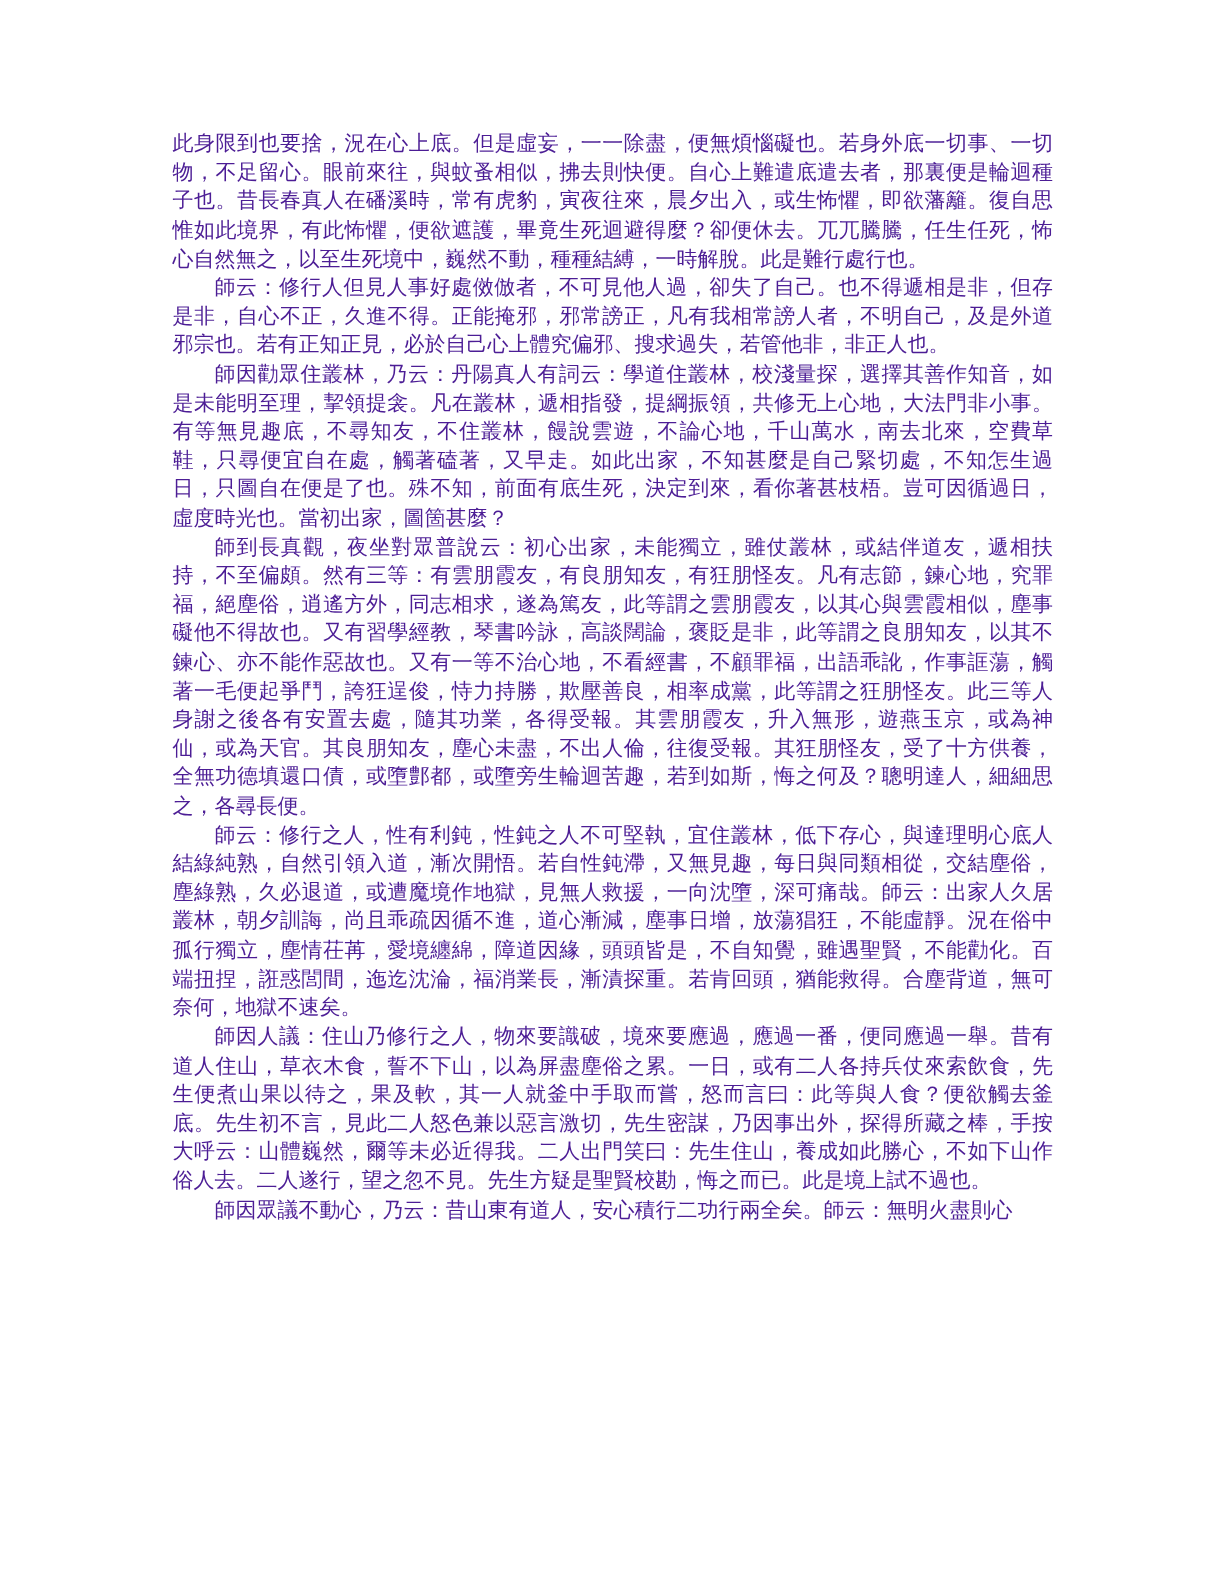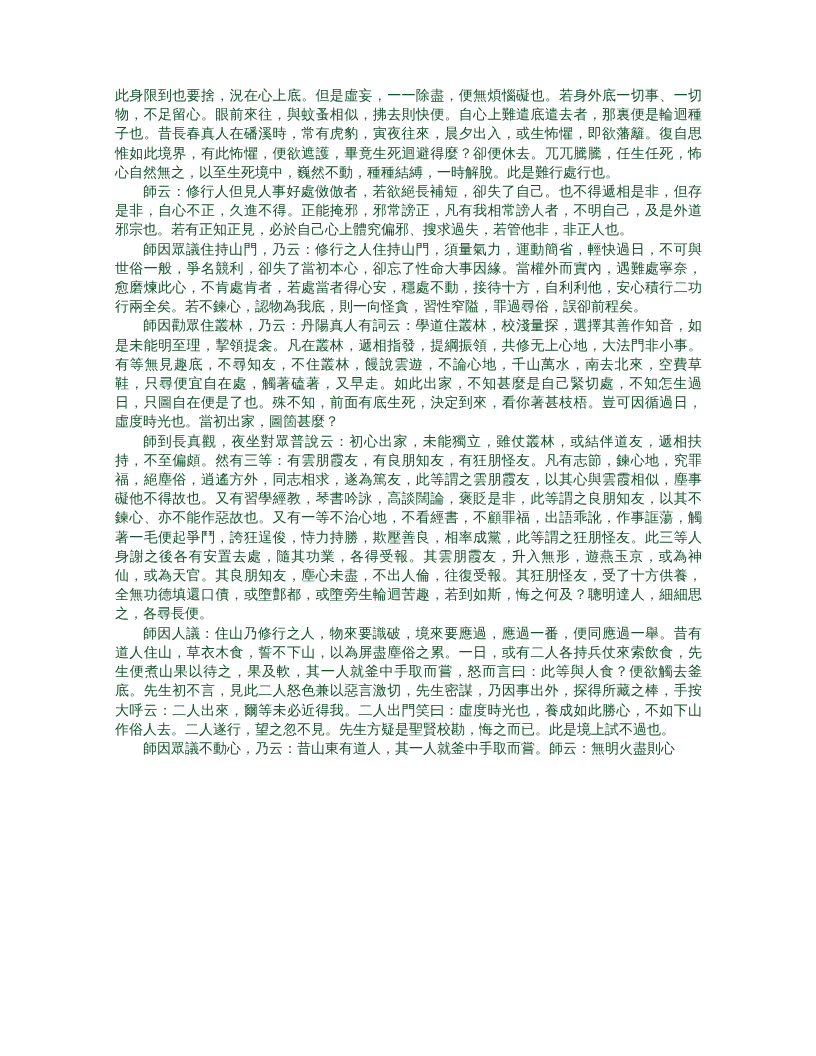--- a/index.html
+++ b/index.html
@@ -15,35 +15,35 @@
     background: #ffffff;
     padding: 86px 114px 0 115px;
     overflow: hidden;
   }
   .page-text p {
     margin: 0;
     padding: 0;
     font-family: Liberation Sans, sans-serif;
     font-size: 14px;
     line-height: 19.2px;
-    color: #14532d;
+    color: #4c1d95;
     text-align: justify;
     text-justify: inter-ideograph;
     word-break: break-all;
   }
   .page-text p.indent {
     text-indent: 2em;
   }
 </style>
 </head>
 <body>
 
 <div class="page">
   <div class="page-text">
     <p>此身限到也要捨，況在心上底。但是虛妄，一一除盡，便無煩惱礙也。若身外底一切事、一切物，不足留心。眼前來往，與蚊蚤相似，拂去則快便。自心上難遣底遣去者，那裏便是輪迴種子也。昔長春真人在磻溪時，常有虎豹，寅夜往來，晨夕出入，或生怖懼，即欲藩籬。復自思惟如此境界，有此怖懼，便欲遮護，畢竟生死迴避得麼？卻便休去。兀兀騰騰，任生任死，怖心自然無之，以至生死境中，巍然不動，種種結縛，一時解脫。此是難行處行也。</p>
-    <p class="indent">師云：修行人但見人事好處傚倣者，若欲絕長補短，卻失了自己。也不得遞相是非，但存是非，自心不正，久進不得。正能掩邪，邪常謗正，凡有我相常謗人者，不明自己，及是外道邪宗也。若有正知正見，必於自己心上體究偏邪、搜求過失，若管他非，非正人也。</p>
-    <p class="indent">師因眾議住持山門，乃云：修行之人住持山門，須量氣力，運動簡省，輕快過日，不可與世俗一般，爭名競利，卻失了當初本心，卻忘了性命大事因緣。當權外而實內，遇難處寧奈，愈磨煉此心，不肯處肯者，若處當者得心安，穩處不動，接待十方，自利利他，安心積行二功行兩全矣。若不鍊心，認物為我底，則一向怪貪，習性窄隘，罪過尋俗，誤卻前程矣。</p>
+    <p class="indent">師云：修行人但見人事好處傚倣者，不可見他人過，卻失了自己。也不得遞相是非，但存是非，自心不正，久進不得。正能掩邪，邪常謗正，凡有我相常謗人者，不明自己，及是外道邪宗也。若有正知正見，必於自己心上體究偏邪、搜求過失，若管他非，非正人也。</p>
     <p class="indent">師因勸眾住叢林，乃云：丹陽真人有詞云：學道住叢林，校淺量探，選擇其善作知音，如是未能明至理，挈領提衾。凡在叢林，遞相指發，提綱振領，共修无上心地，大法門非小事。有等無見趣底，不尋知友，不住叢林，饅說雲遊，不論心地，千山萬水，南去北來，空費草鞋，只尋便宜自在處，觸著磕著，又早走。如此出家，不知甚麼是自己緊切處，不知怎生過日，只圖自在便是了也。殊不知，前面有底生死，決定到來，看你著甚枝梧。豈可因循過日，虛度時光也。當初出家，圖箇甚麼？</p>
     <p class="indent">師到長真觀，夜坐對眾普說云：初心出家，未能獨立，雖仗叢林，或結伴道友，遞相扶持，不至偏頗。然有三等：有雲朋霞友，有良朋知友，有狂朋怪友。凡有志節，鍊心地，究罪福，絕塵俗，逍遙方外，同志相求，遂為篤友，此等謂之雲朋霞友，以其心與雲霞相似，塵事礙他不得故也。又有習學經教，琴書吟詠，高談闊論，褒貶是非，此等謂之良朋知友，以其不鍊心、亦不能作惡故也。又有一等不治心地，不看經書，不顧罪福，出語乖訛，作事誆蕩，觸著一毛便起爭鬥，誇狂逞俊，恃力持勝，欺壓善良，相率成黨，此等謂之狂朋怪友。此三等人身謝之後各有安置去處，隨其功業，各得受報。其雲朋霞友，升入無形，遊燕玉京，或為神仙，或為天官。其良朋知友，塵心未盡，不出人倫，往復受報。其狂朋怪友，受了十方供養，全無功德填還口債，或墮鄷都，或墮旁生輪迴苦趣，若到如斯，悔之何及？聰明達人，細細思之，各尋長便。</p>
-    <p class="indent">師因人議：住山乃修行之人，物來要識破，境來要應過，應過一番，便同應過一舉。昔有道人住山，草衣木食，誓不下山，以為屏盡塵俗之累。一日，或有二人各持兵仗來索飲食，先生便煮山果以待之，果及軟，其一人就釜中手取而嘗，怒而言曰：此等與人食？便欲觸去釜底。先生初不言，見此二人怒色兼以惡言激切，先生密謀，乃因事出外，探得所藏之棒，手按大呼云：二人出來，爾等未必近得我。二人出門笑曰：虛度時光也，養成如此勝心，不如下山作俗人去。二人遂行，望之忽不見。先生方疑是聖賢校勘，悔之而已。此是境上試不過也。</p>
-    <p class="indent">師因眾議不動心，乃云：昔山東有道人，其一人就釜中手取而嘗。師云：無明火盡則心</p>
+    <p class="indent">師云：修行之人，性有利鈍，性鈍之人不可堅執，宜住叢林，低下存心，與達理明心底人結綠純熟，自然引領入道，漸次開悟。若自性鈍滯，又無見趣，每日與同類相從，交結塵俗，塵綠熟，久必退道，或遭魔境作地獄，見無人救援，一向沈墮，深可痛哉。師云：出家人久居叢林，朝夕訓誨，尚且乖疏因循不進，道心漸減，塵事日增，放蕩猖狂，不能虛靜。況在俗中孤行獨立，塵情茌苒，愛境纏綿，障道因緣，頭頭皆是，不自知覺，雖遇聖賢，不能勸化。百端扭捏，誑惑閭間，迤迄沈淪，福消業長，漸漬探重。若肯回頭，猶能救得。合塵背道，無可奈何，地獄不速矣。</p>
+    <p class="indent">師因人議：住山乃修行之人，物來要識破，境來要應過，應過一番，便同應過一舉。昔有道人住山，草衣木食，誓不下山，以為屏盡塵俗之累。一日，或有二人各持兵仗來索飲食，先生便煮山果以待之，果及軟，其一人就釜中手取而嘗，怒而言曰：此等與人食？便欲觸去釜底。先生初不言，見此二人怒色兼以惡言激切，先生密謀，乃因事出外，探得所藏之棒，手按大呼云：山體巍然，爾等未必近得我。二人出門笑曰：先生住山，養成如此勝心，不如下山作俗人去。二人遂行，望之忽不見。先生方疑是聖賢校勘，悔之而已。此是境上試不過也。</p>
+    <p class="indent">師因眾議不動心，乃云：昔山東有道人，安心積行二功行兩全矣。師云：無明火盡則心</p>
   </div>
 </div>
 
 </body></html>

